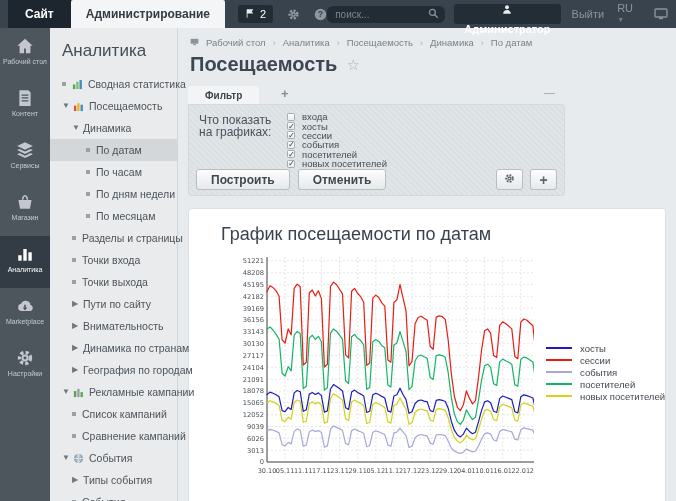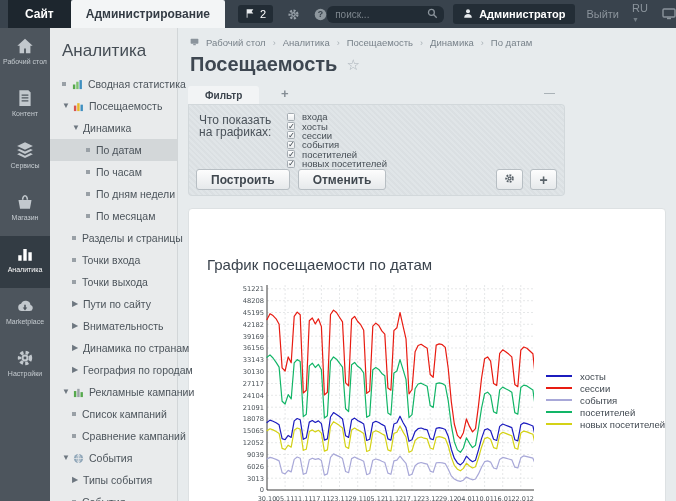--- a/index.html
+++ b/index.html
@@ -17,21 +17,21 @@
          display:flex;align-items:center;gap:5px;color:#fff;font-size:11px;cursor:pointer;}
   .tb-icon{margin-left:14px;display:flex;align-items:center;cursor:pointer;}
   .tb-icon svg{display:block;}
   .tb-spacer{flex:1;}
   .search-box{position:relative;width:120px;height:17px;background:#222c35;border-radius:6px;
               display:flex;align-items:center;padding:0 6px;}
   .search-box input{flex:1;background:transparent;border:none;outline:none;color:#9aa3aa;
                     font-size:10px;font-family:inherit;width:90px;}
   .search-box input::placeholder{color:#7d868d;}
   .user-btn{margin-left:9px;background:#232d36;height:20px;border-radius:3px;padding:0 10px;
-            color:#fff;font-size:11px;font-weight:bold;display:flex;align-items:center;gap:6px;cursor:pointer;}
+            color:#fff;font-size:11px;font-weight:bold;display:flex;align-items:center;gap:6px;cursor:pointer;flex-direction:column;}
   .logout{margin-left:11px;color:#8b949c;font-size:11px;cursor:pointer;}
   .lang{margin-left:13px;color:#8b949c;font-size:11px;cursor:pointer;}
   .lang .caret{font-size:7px;vertical-align:2px;color:#737d85;}
   .tb-right-pad{width:9px;}
   
   .rail{position:absolute;left:0;top:28px;bottom:0;width:50px;background:#4d555d;z-index:20;}
   .rail-item{height:52px;box-sizing:border-box;padding-top:9px;text-align:center;cursor:pointer;
              color:#c6ccd1;font-size:7px;line-height:8px;}
   .rail-item svg{display:block;margin:0 auto 3px;width:18px;height:18px;fill:#c2c8cd;}
   .rail-item.active{background:#333c44;color:#fff;}
@@ -78,21 +78,21 @@
   .btn-row{position:absolute;left:8px;right:8px;bottom:6px;height:21px;display:flex;align-items:center;}
   .btn{height:21px;box-sizing:border-box;padding:0 14px;background:linear-gradient(#fdfdfd,#e6e9eb);
        border:1px solid #b7bec3;border-radius:3px;font-size:12px;font-weight:bold;color:#40484f;
        margin-right:8px;display:flex;align-items:center;cursor:pointer;font-family:inherit;}
   .btn-sq{width:27px;padding:0;justify-content:center;margin-right:0;}
   .btn-spacer{flex:1;}
   .btn-gear{margin-right:7px;}
   
   .chart-panel{margin:12px 0 0 10px;width:478px;height:320px;background:#fff;border:1px solid #dde1e3;
                border-radius:4px;box-sizing:border-box;}
-  .chart-title{padding:15px 0 0 18px;font-size:15px;color:#3a434d;margin-top:32px;}
+  .chart-title{padding:15px 0 0 32px;font-size:18px;color:#3a434d;}
   .chart-row{display:flex;margin:9px 0 0 44px;}
   .legend{margin:88px 0 0 12px;}
   .legend-item{display:flex;align-items:center;height:12px;}
   .legend-swatch{width:26px;height:2px;margin-right:8px;flex:none;}
   .legend-label{font-size:9.5px;color:#3f474f;white-space:nowrap;}
 </style>
 </head>
 <body>
 
 <div class="app">

